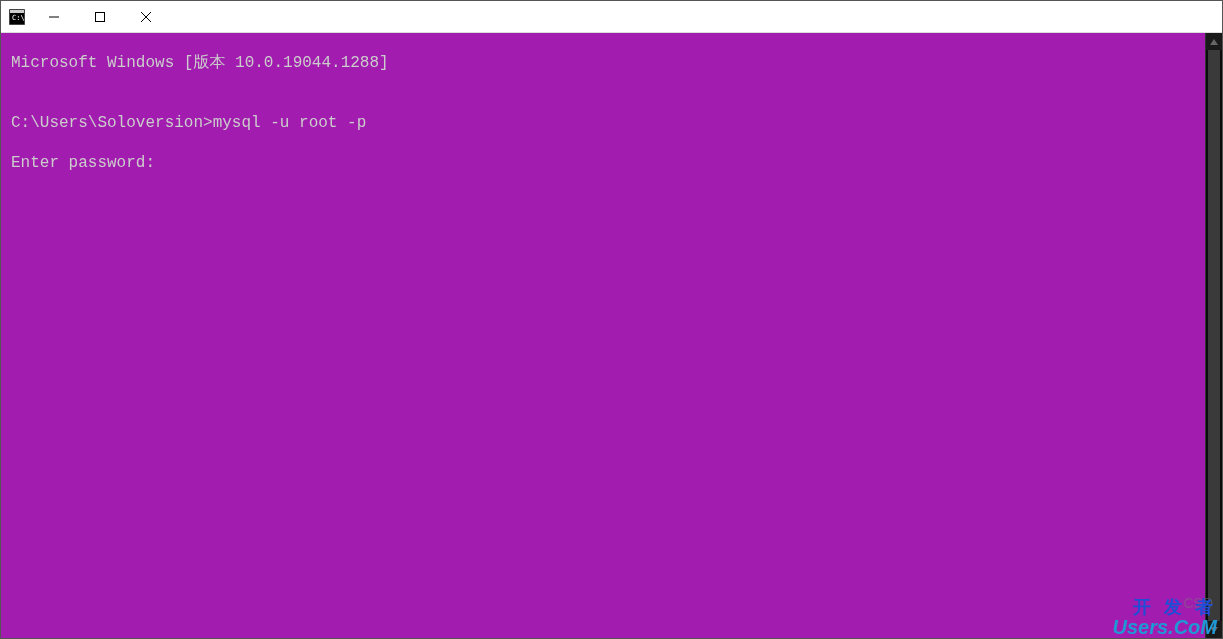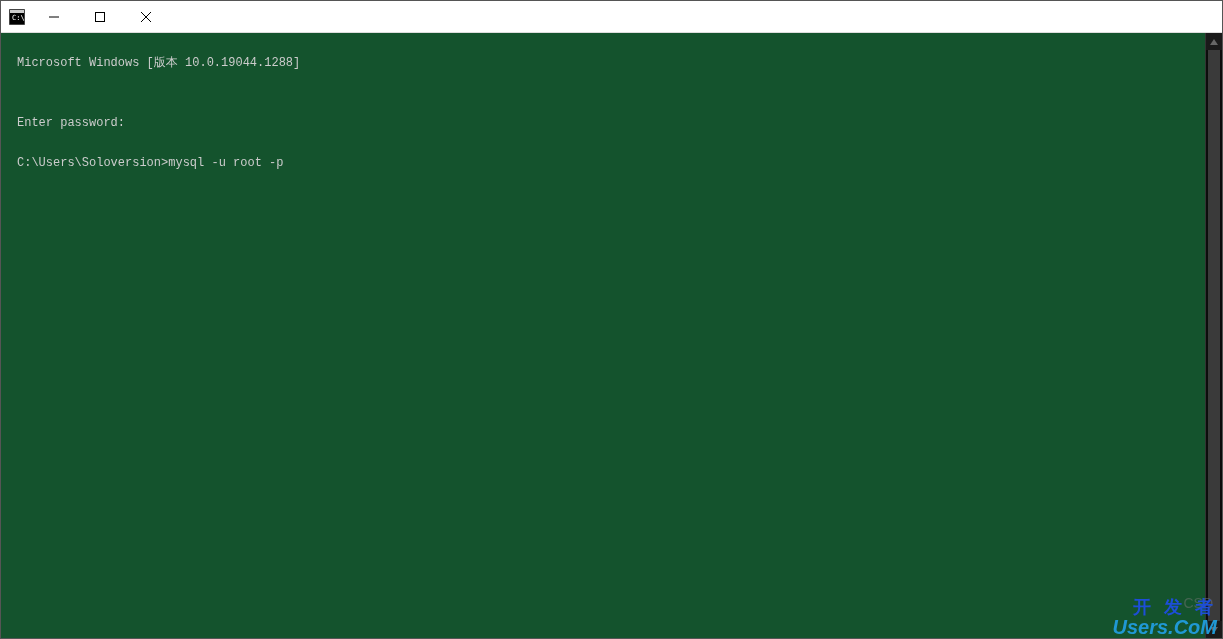--- a/index.html
+++ b/index.html
@@ -74,26 +74,26 @@
     }
     .terminal-container {
       flex: 1;
       display: flex;
       background: #000000;
       position: relative;
       overflow: hidden;
     }
     .terminal {
       flex: 1;
-      background: #14532d;
+      background: #a21caf;
       color: #cccccc;
       font-family: "NSimSun", "SimSun", "Consolas", "Courier New", monospace;
-      font-size: 12px;
+      font-size: 16px;
       line-height: 20px;
-      padding: 0 0 0 16px;
+      padding: 0 0 0 10px;
       white-space: pre;
       overflow: hidden;
     }
     .terminal-line {
       white-space: pre;
     }
     .scrollbar {
       width: 17px;
       background: #0c0c0c;
       display: flex;
@@ -187,22 +187,22 @@
             <line x1="0" y1="0" x2="10" y2="10"></line>
             <line x1="10" y1="0" x2="0" y2="10"></line>
           </svg>
       </button>
     </div>
   </div>
   <div class="terminal-container">
     <div class="terminal">
 <div class="terminal-line">Microsoft Windows [版本 10.0.19044.1288]</div>
 <div class="terminal-line"></div>
+<div class="terminal-line">C:\Users\Soloversion&gt;mysql -u root -p</div>
 <div class="terminal-line">Enter password:</div>
-<div class="terminal-line">C:\Users\Soloversion&gt;mysql -u root -p</div>
     </div>
     <div class="scrollbar">
       <div class="scrollbar-btn">
         <svg viewBox="0 0 8 6">
             <polygon points="4,0 8,6 0,6"></polygon>
           </svg>
       </div>
       <div class="scrollbar-track">
         <div class="scrollbar-thumb"></div>
       </div>

